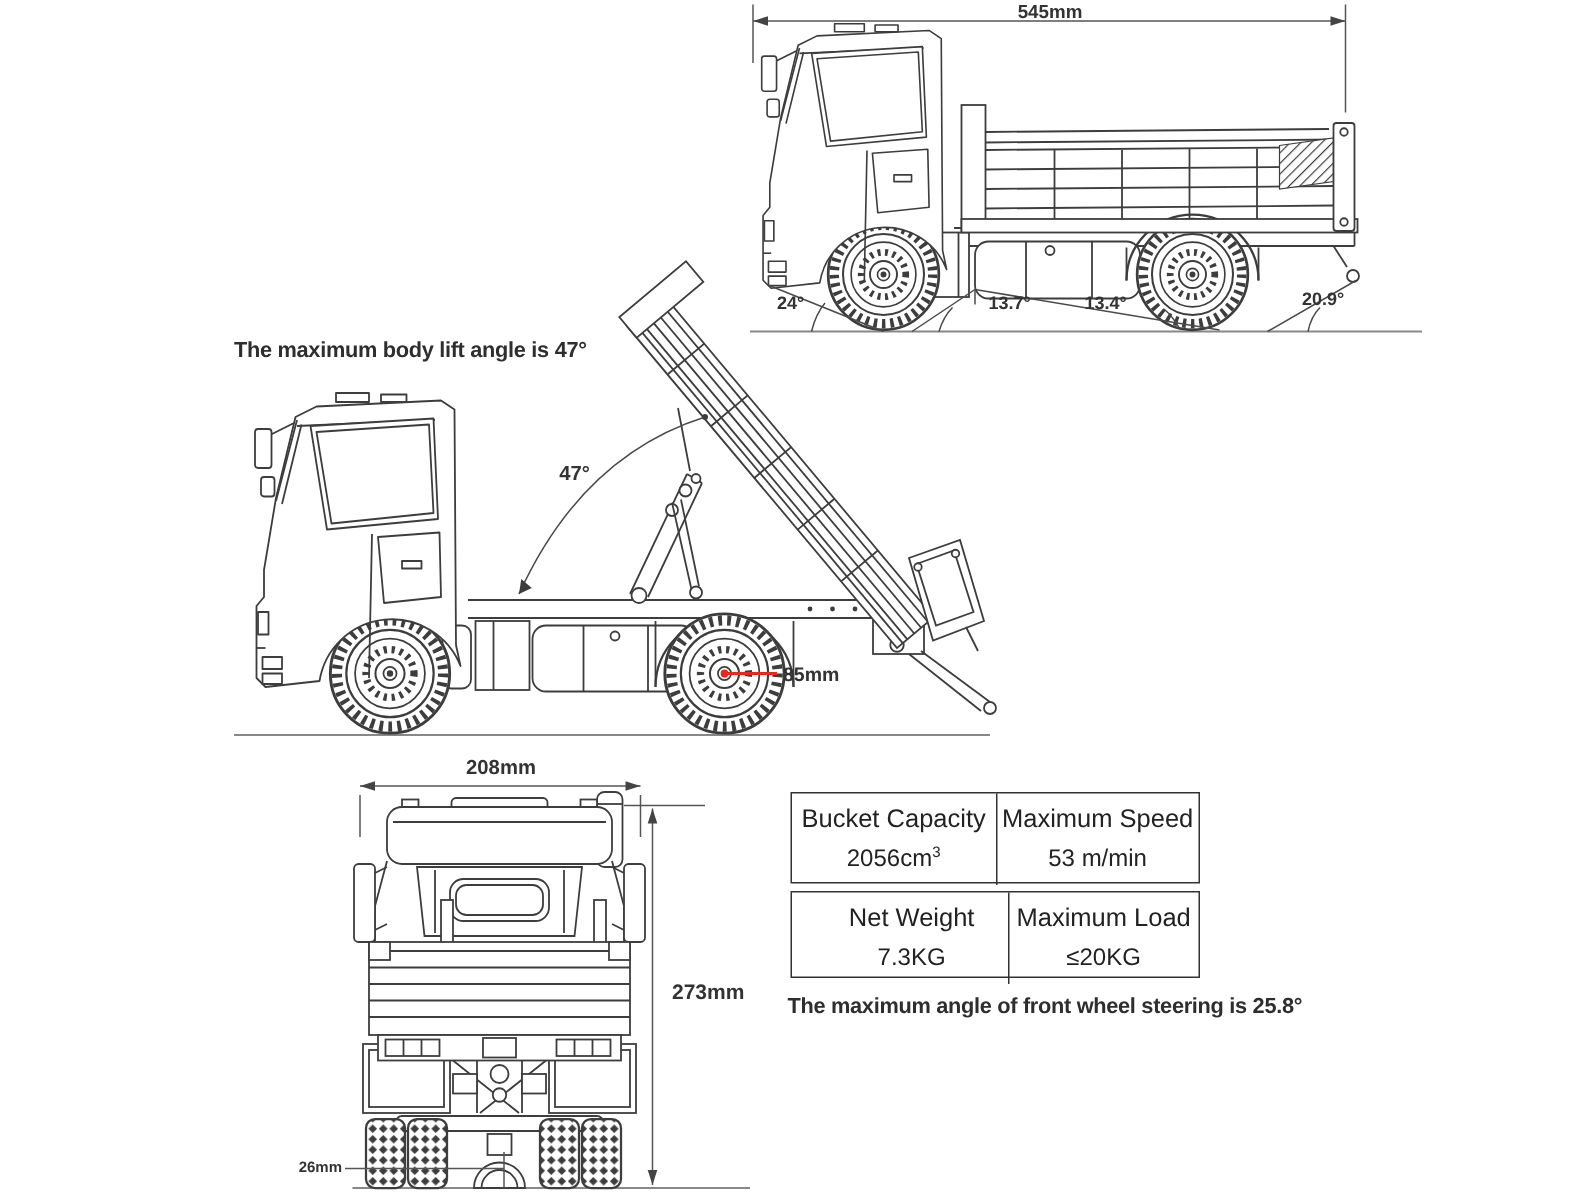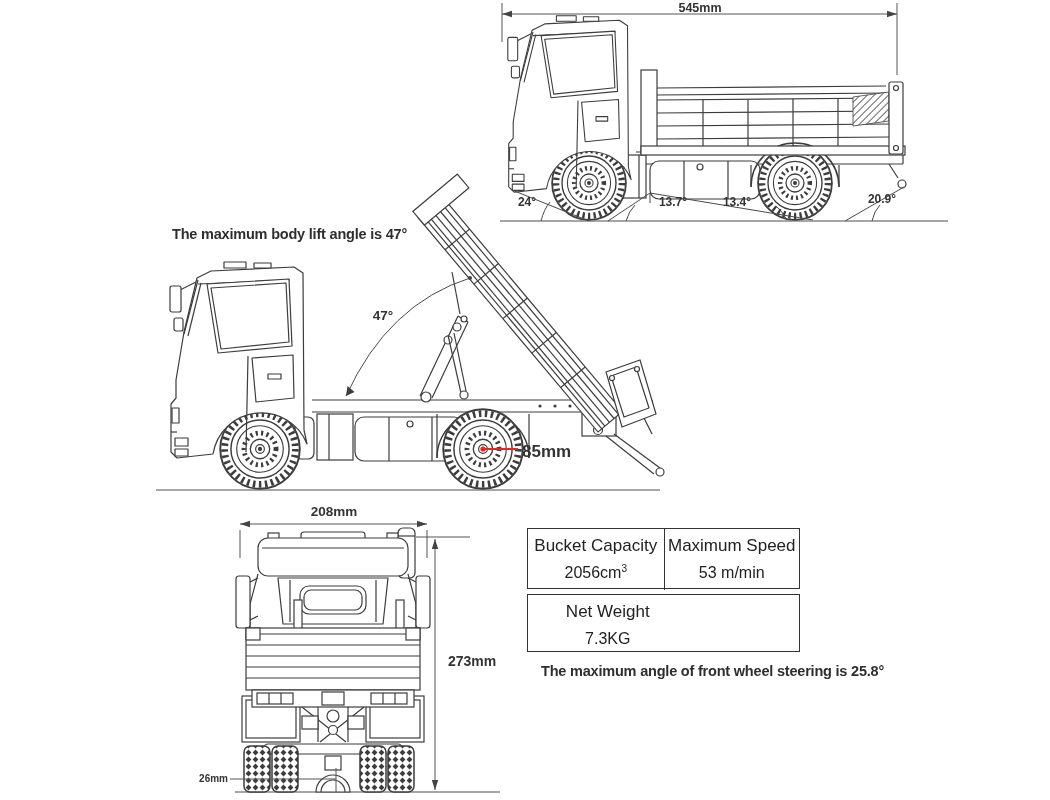--- a/index.html
+++ b/index.html
@@ -5,21 +5,21 @@
   html,body{margin:0;padding:0;background:#fff;}
   .canvas{position:relative;width:1050px;height:800px;background:#fff;overflow:hidden;
           font-family:Liberation Sans, sans-serif;color:#2e2e2e;}
   .art{position:absolute;left:0;top:0;}
   .lbl{position:absolute;white-space:nowrap;color:#333;font-weight:bold;line-height:1;}
   .ctr{transform:translateX(-50%);}
   .dim-main{font-size:12.5px;}
   .dim-big{font-size:13.5px;}
   .dim-sm{font-size:10px;}
   .ang{font-size:12px;}
-  .note{position:absolute;white-space:nowrap;font-size:14.5px;font-weight:600;color:#2e2e2e;letter-spacing:-0.2px;margin-left:16px;}
+  .note{position:absolute;white-space:nowrap;font-size:14.5px;font-weight:600;color:#2e2e2e;letter-spacing:-0.2px;}
   
   .spec{position:absolute;left:527px;top:528px;width:273px;}
   .spec-box{border:1.5px solid #333;display:grid;grid-template-columns:1fr 1fr;background:#fff;}
   .spec-box + .spec-box{margin-top:5px;padding-left:16px;}
   .spec-cell{display:flex;flex-direction:column;align-items:center;justify-content:center;
              padding:7px 2px 8px 2px;gap:7px;}
   .spec-cell.r{border-left:1.5px solid #333;}
   .spec-label{font-size:17px;color:#222;}
   .spec-value{font-size:16px;color:#222;}
   .spec-value sup{font-size:10px;}
@@ -305,21 +305,21 @@
 
   <div class="lbl dim-main ctr" style="left:700px;top:2px;">545mm</div>
 
   <div class="lbl ang ctr" style="left:527px;top:196px;">24°</div>
   <div class="lbl ang ctr" style="left:673px;top:196px;">13.7°</div>
   <div class="lbl ang ctr" style="left:737px;top:196px;">13.4°</div>
   <div class="lbl ang ctr" style="left:882px;top:193px;">20.9°</div>
 
   <div class="note" style="left:156px;top:226px;">The maximum body lift angle is 47°</div>
   <div class="lbl dim-big ctr" style="left:383px;top:309px;">47°</div>
-  <div class="lbl" style="left:522px;top:443px;font-size:17px;">85mm</div>
+  <div class="lbl" style="left:522px;top:443px;font-size:13px;">85mm</div>
 
   <div class="lbl dim-big ctr" style="left:334px;top:505px;">208mm</div>
   <div class="lbl dim-big" style="left:448px;top:654px;font-size:14px;">273mm</div>
   <div class="lbl dim-sm" style="left:168px;top:774px;width:60px;text-align:right;">26mm</div>
 
   <div class="spec">
     <div class="spec-box spec-row1">
       <div class="spec-cell">
         <div class="spec-label">Bucket Capacity</div>
         <div class="spec-value"><span>2056cm</span><sup>3</sup></div>
@@ -327,18 +327,22 @@
       <div class="spec-cell r">
         <div class="spec-label">Maximum Speed</div>
         <div class="spec-value"><span>53 m/min</span><sup></sup></div>
       </div>
     </div>
     <div class="spec-box spec-row2">
       <div class="spec-cell">
         <div class="spec-label">Net Weight</div>
         <div class="spec-value"><span>7.3KG</span><sup></sup></div>
       </div>
+      <div class="spec-cell r">
+        <div class="spec-label">Maximum Load</div>
+        <div class="spec-value"><span>≤20KG</span><sup></sup></div>
+      </div>
     </div>
   </div>
 
   <div class="note" style="left:525px;top:663px;">The maximum angle of front wheel steering is 25.8°</div>
 
 </div>
 
 </body></html>

